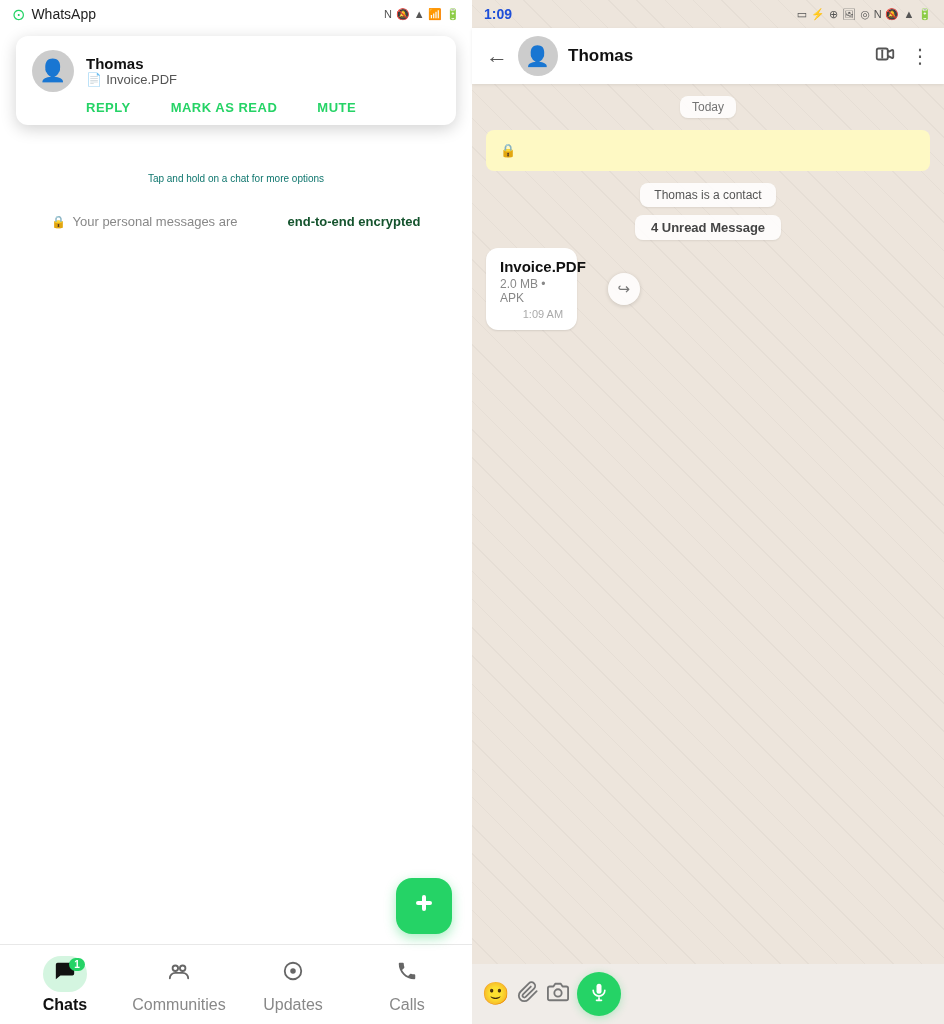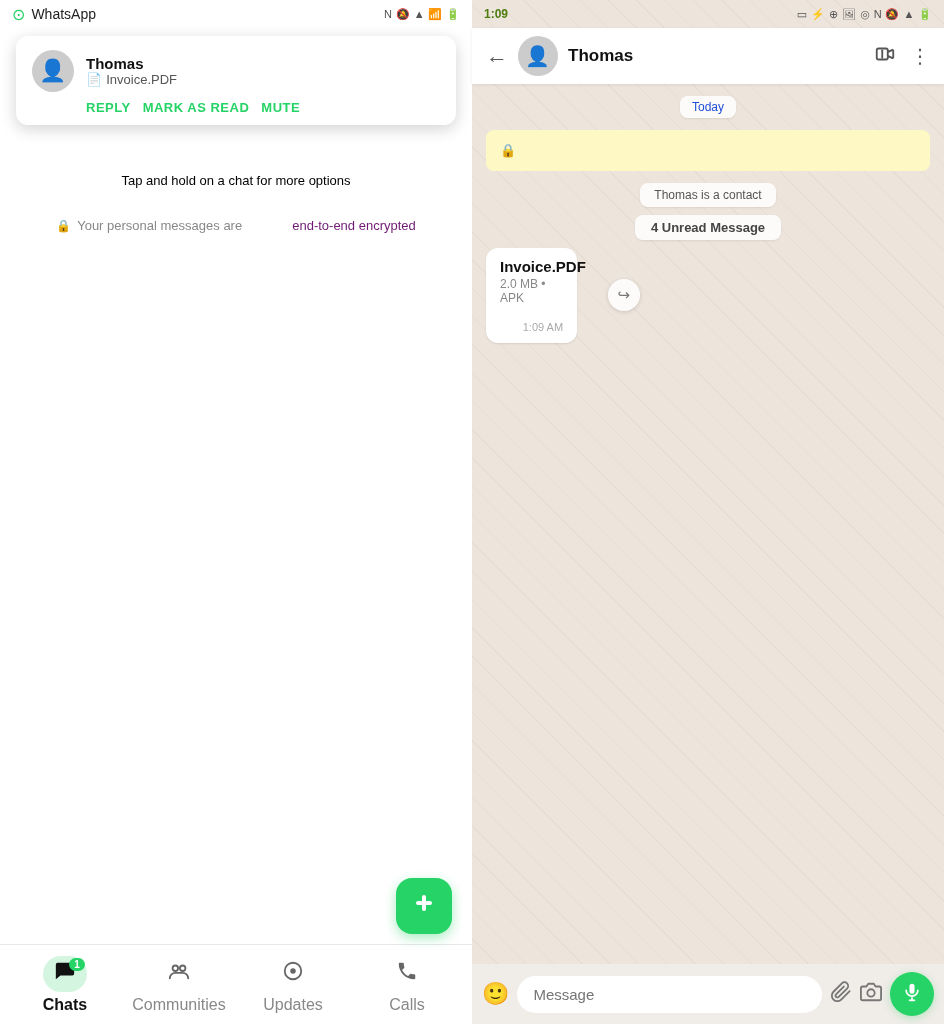--- a/index.html
+++ b/index.html
@@ -81,21 +81,21 @@
     }
     .notif-content .notif-file {
       font-size: 13px;
       color: #555;
       display: flex;
       align-items: center;
       gap: 4px;
     }
     .notif-actions {
       display: flex;
-      gap: 12px;
+      gap: 40px;
       margin-top: 8px;
       padding-left: 54px;
     }
     .notif-action-btn {
       font-size: 13px;
       font-weight: 700;
       color: #25D366;
       text-transform: uppercase;
       cursor: pointer;
       letter-spacing: 0.5px;
@@ -104,39 +104,39 @@
     .left-body {
       flex: 1;
       display: flex;
       flex-direction: column;
       align-items: center;
       justify-content: flex-start;
       padding-top: 40px;
     }
 
     .tap-hint {
-      font-size: 13px;
-      color: #000000;
+      font-size: 10px;
+      color: #0f766e;
       font-weight: 500;
       margin-bottom: 30px;
     }
 
     .encryption-note {
       display: flex;
       align-items: center;
       gap: 6px;
       font-size: 13px;
       color: #888;
     }
     .encryption-note .lock-icon-small {
       font-size: 12px;
     }
     .encryption-note .encrypted-link {
-      color: #701a75;
-      font-weight: 400;
+      color: #14532d;
+      font-weight: 700;
       margin-left: 44px;
     }
 
     
     .fab {
       position: absolute;
       bottom: 90px;
       right: 20px;
       width: 56px;
       height: 56px;
@@ -242,23 +242,23 @@
       height: 28px;
       background: transparent;
       display: flex;
       align-items: center;
       justify-content: space-between;
       padding: 0 12px;
       z-index: 2;
       position: relative;
     }
     .right-status-bar .time {
-      font-size: 12px;
+      font-size: 14px;
       font-weight: 600;
-      color: #4d7c0f;
+      color: #1d4ed8;
     }
     .right-status-bar .status-icons {
       display: flex;
       gap: 4px;
       font-size: 11px;
       color: #555;
       align-items: center;
     }
 
     .chat-header {
@@ -322,21 +322,21 @@
       position: relative;
       z-index: 1;
     }
 
     .date-chip {
       align-self: center;
       background: rgba(255,255,255,0.85);
       border-radius: 8px;
       padding: 4px 12px;
       font-size: 12px;
-      color: #1d4ed8;
+      color: #737373;
       box-shadow: 0 1px 2px rgba(0,0,0,0.08);
     }
 
     .encryption-banner {
       background: #fef9c4;
       border-radius: 8px;
       padding: 10px 14px;
       font-size: 12px;
       color: #555;
       line-height: 1.5;
@@ -395,21 +395,21 @@
     }
     .bubble-file-meta {
       font-size: 12px;
       color: #888;
       margin-top: 2px;
     }
     .bubble-time {
       font-size: 11px;
       color: #aaa;
       text-align: right;
-      margin-top: 16px;
+      margin-top: 3px;
     }
 
     
     .forward-btn {
       position: absolute;
       right: -40px;
       top: 50%;
       transform: translateY(-50%);
       width: 32px;
       height: 32px;
@@ -639,21 +639,20 @@
       </div>
       <div class="forward-btn">
         <span style="font-size:15px;color:#777;">↪</span>
       </div>
     </div>
 
   </div>
 
   <div class="chat-input-bar">
     <span class="input-emoji">🙂</span>
-    <input class="input-field" type="text" placeholder="Message" style="">
     <span class="input-attach">
       <svg width="22" height="22" viewBox="0 0 24 24" fill="none">
         <path d="M21.44 11.05l-9.19 9.19a6 6 0 01-8.49-8.49l9.19-9.19a4 4 0 015.66 5.66l-9.2 9.19a2 2 0 01-2.83-2.83l8.49-8.48" stroke="#777" stroke-width="2" stroke-linecap="round" stroke-linejoin="round"></path>
       </svg>
     </span>
     <span class="input-camera">
       <svg width="22" height="22" viewBox="0 0 24 24" fill="none">
         <path d="M23 19a2 2 0 01-2 2H3a2 2 0 01-2-2V8a2 2 0 012-2h4l2-3h6l2 3h4a2 2 0 012 2z" stroke="#777" stroke-width="2" stroke-linecap="round" stroke-linejoin="round"></path>
         <circle cx="12" cy="13" r="4" stroke="#777" stroke-width="2"></circle>
       </svg>

